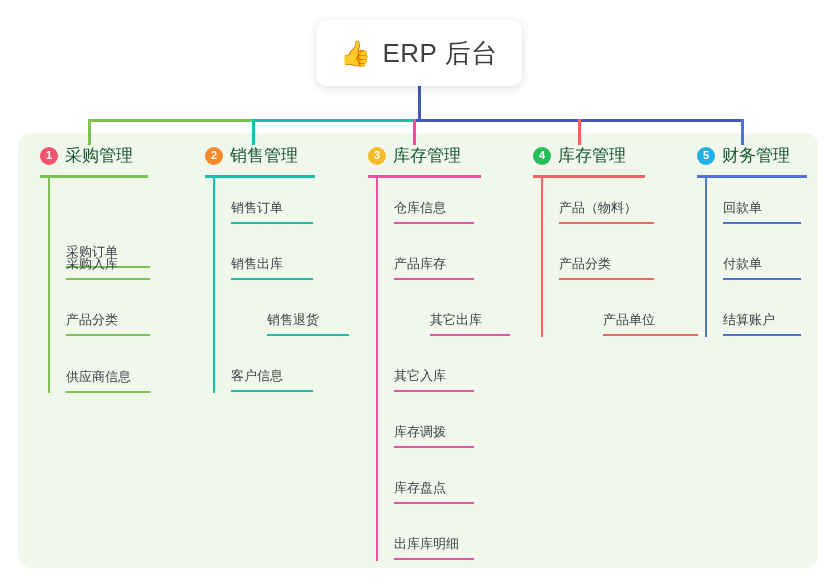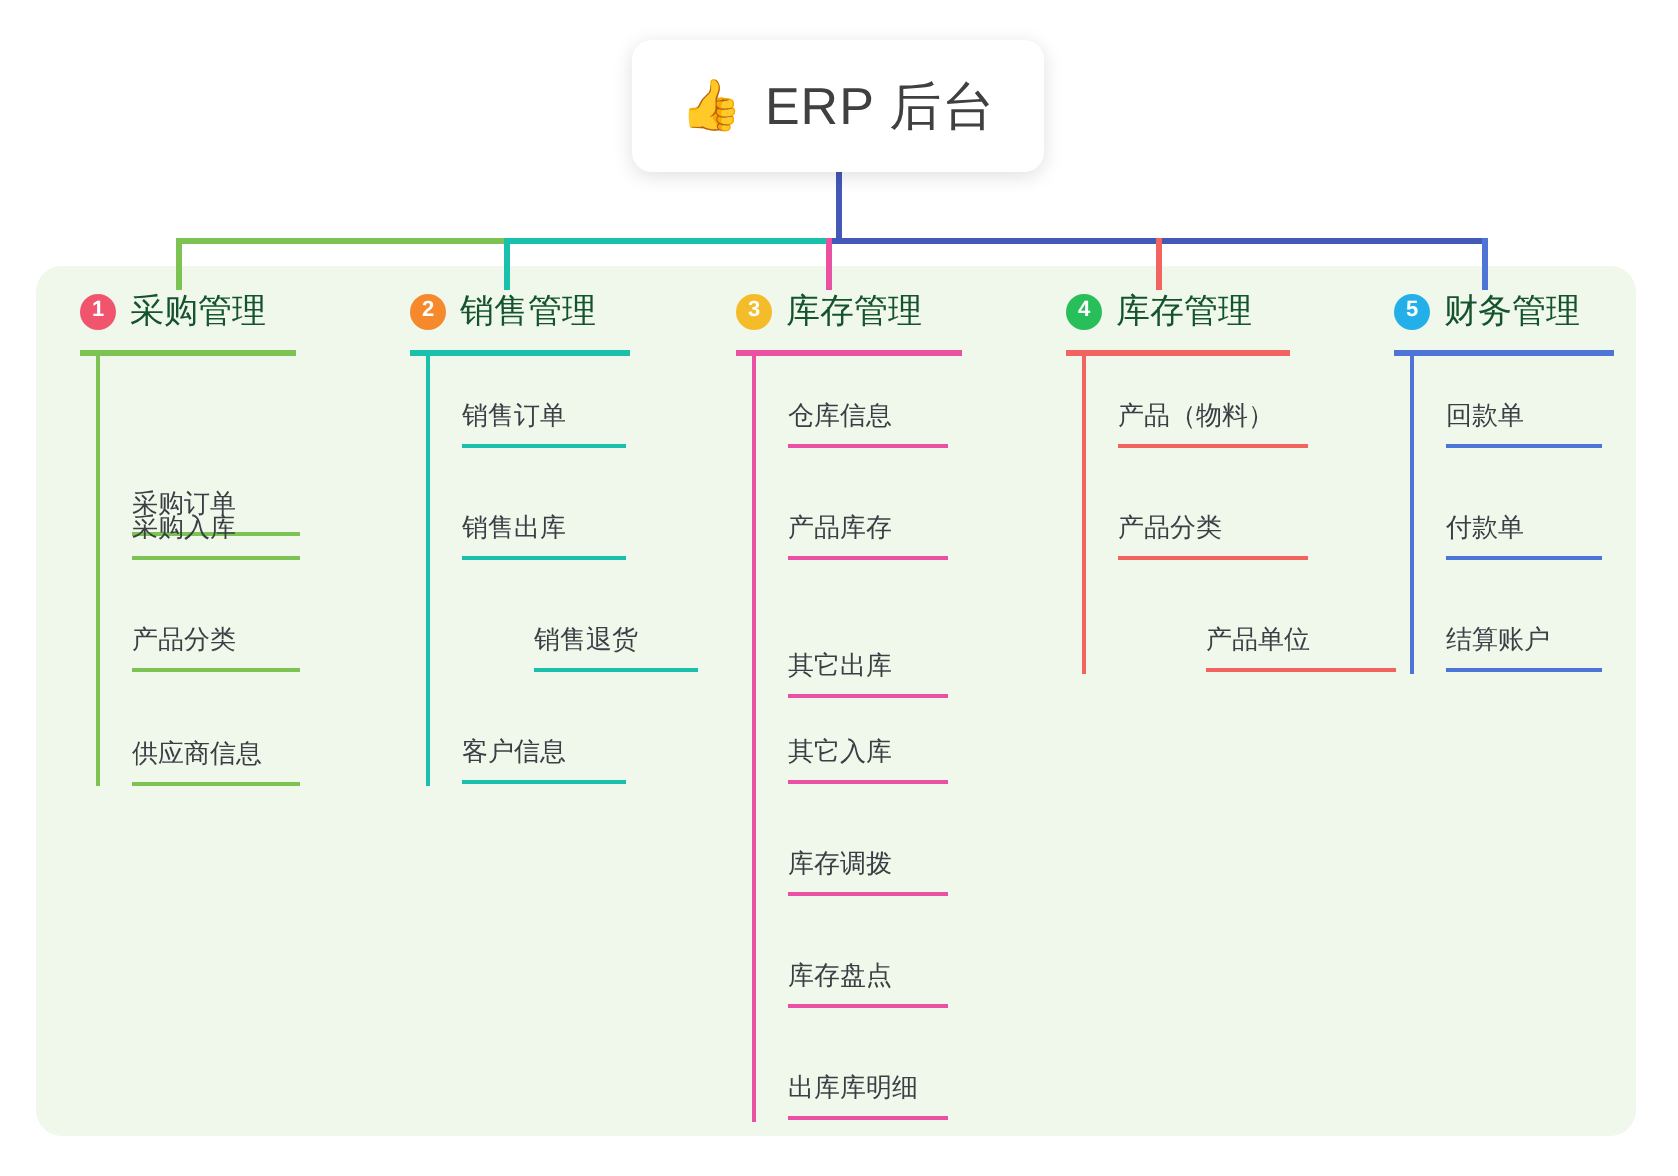--- a/index.html
+++ b/index.html
@@ -137,21 +137,21 @@
         <div class="branch-rule" style="width: 113px; background: rgb(234, 81, 162);"></div>
         <div class="branch-spine" style="left: 8px; height: 386px; background: rgb(234, 81, 162);"></div>
         <div class="leaf" style="top: 199px; width: 80px;">
           <span class="leaf-label">仓库信息</span>
           <div class="leaf-rule" style="background: rgb(234, 81, 162);"></div>
         </div>
         <div class="leaf" style="top: 255px; width: 80px;">
           <span class="leaf-label">产品库存</span>
           <div class="leaf-rule" style="background: rgb(234, 81, 162);"></div>
         </div>
-        <div class="leaf" style="top: 324px; width: 80px;">
+        <div class="leaf" style="top: 311px; width: 80px; margin-left: 36px;">
           <span class="leaf-label">其它出库</span>
           <div class="leaf-rule" style="background: rgb(234, 81, 162);"></div>
         </div>
         <div class="leaf" style="top: 367px; width: 80px;">
           <span class="leaf-label">其它入库</span>
           <div class="leaf-rule" style="background: rgb(234, 81, 162);"></div>
         </div>
         <div class="leaf" style="top: 423px; width: 80px;">
           <span class="leaf-label">库存调拨</span>
           <div class="leaf-rule" style="background: rgb(234, 81, 162);"></div>

